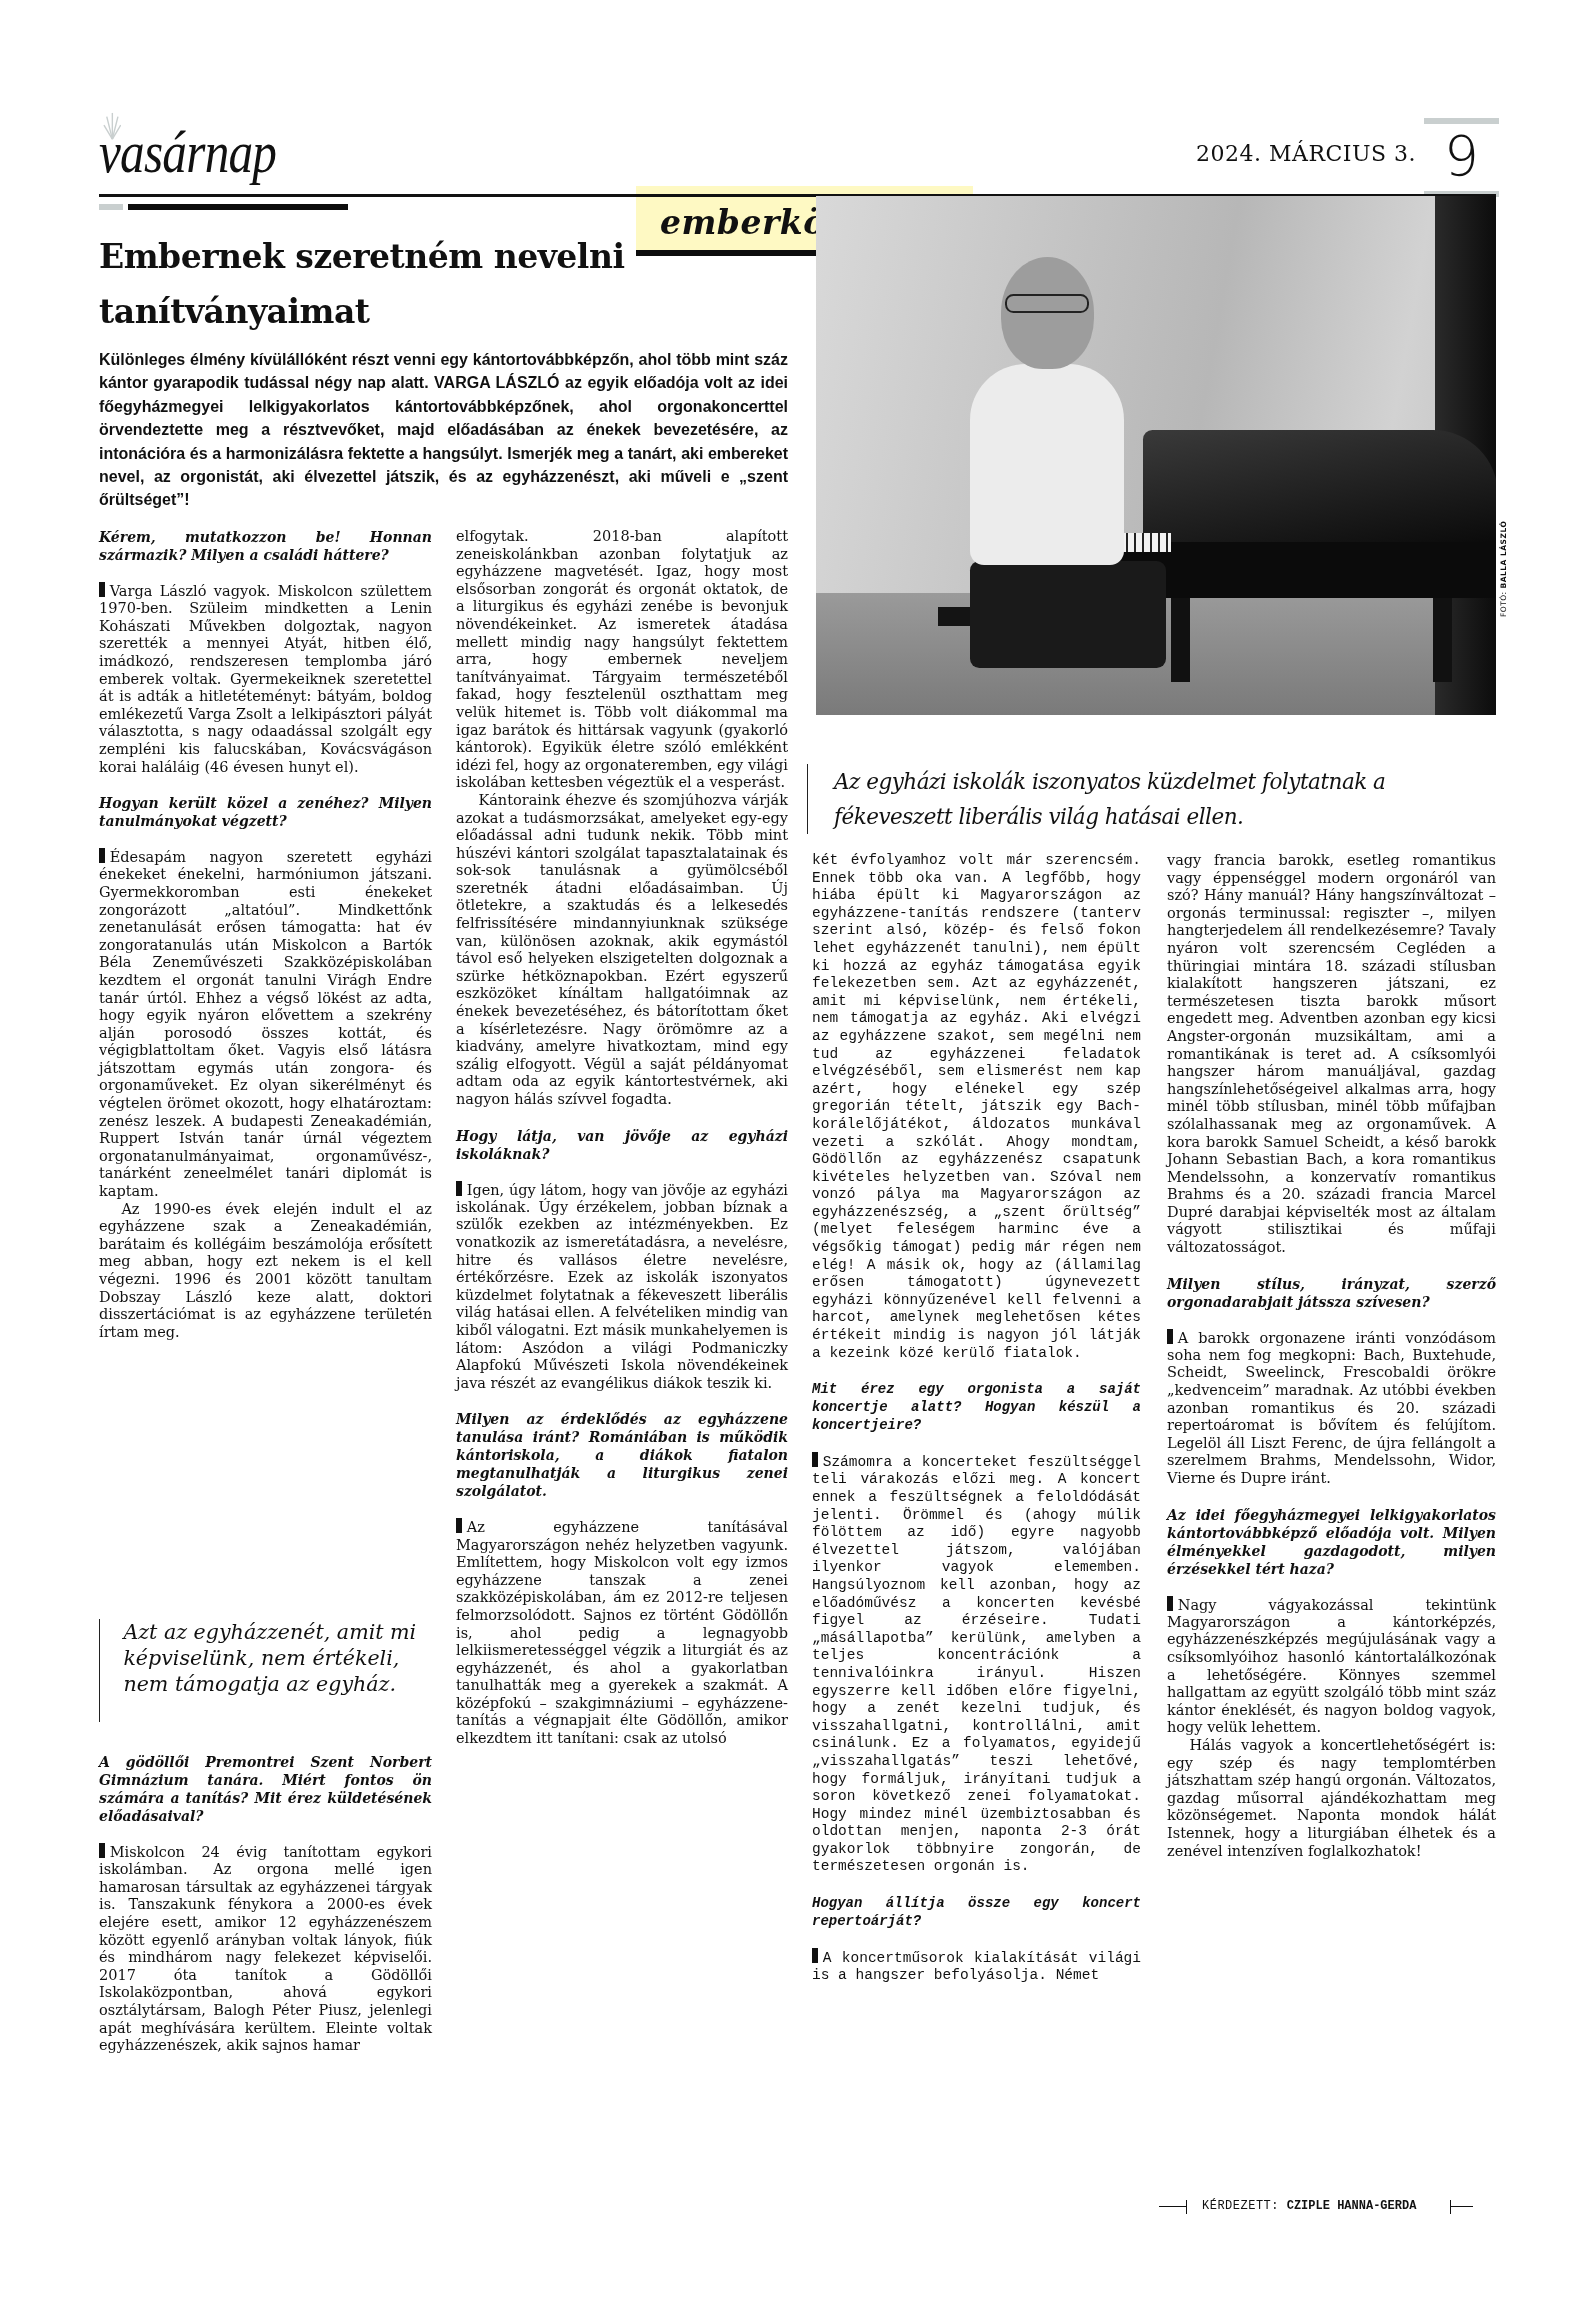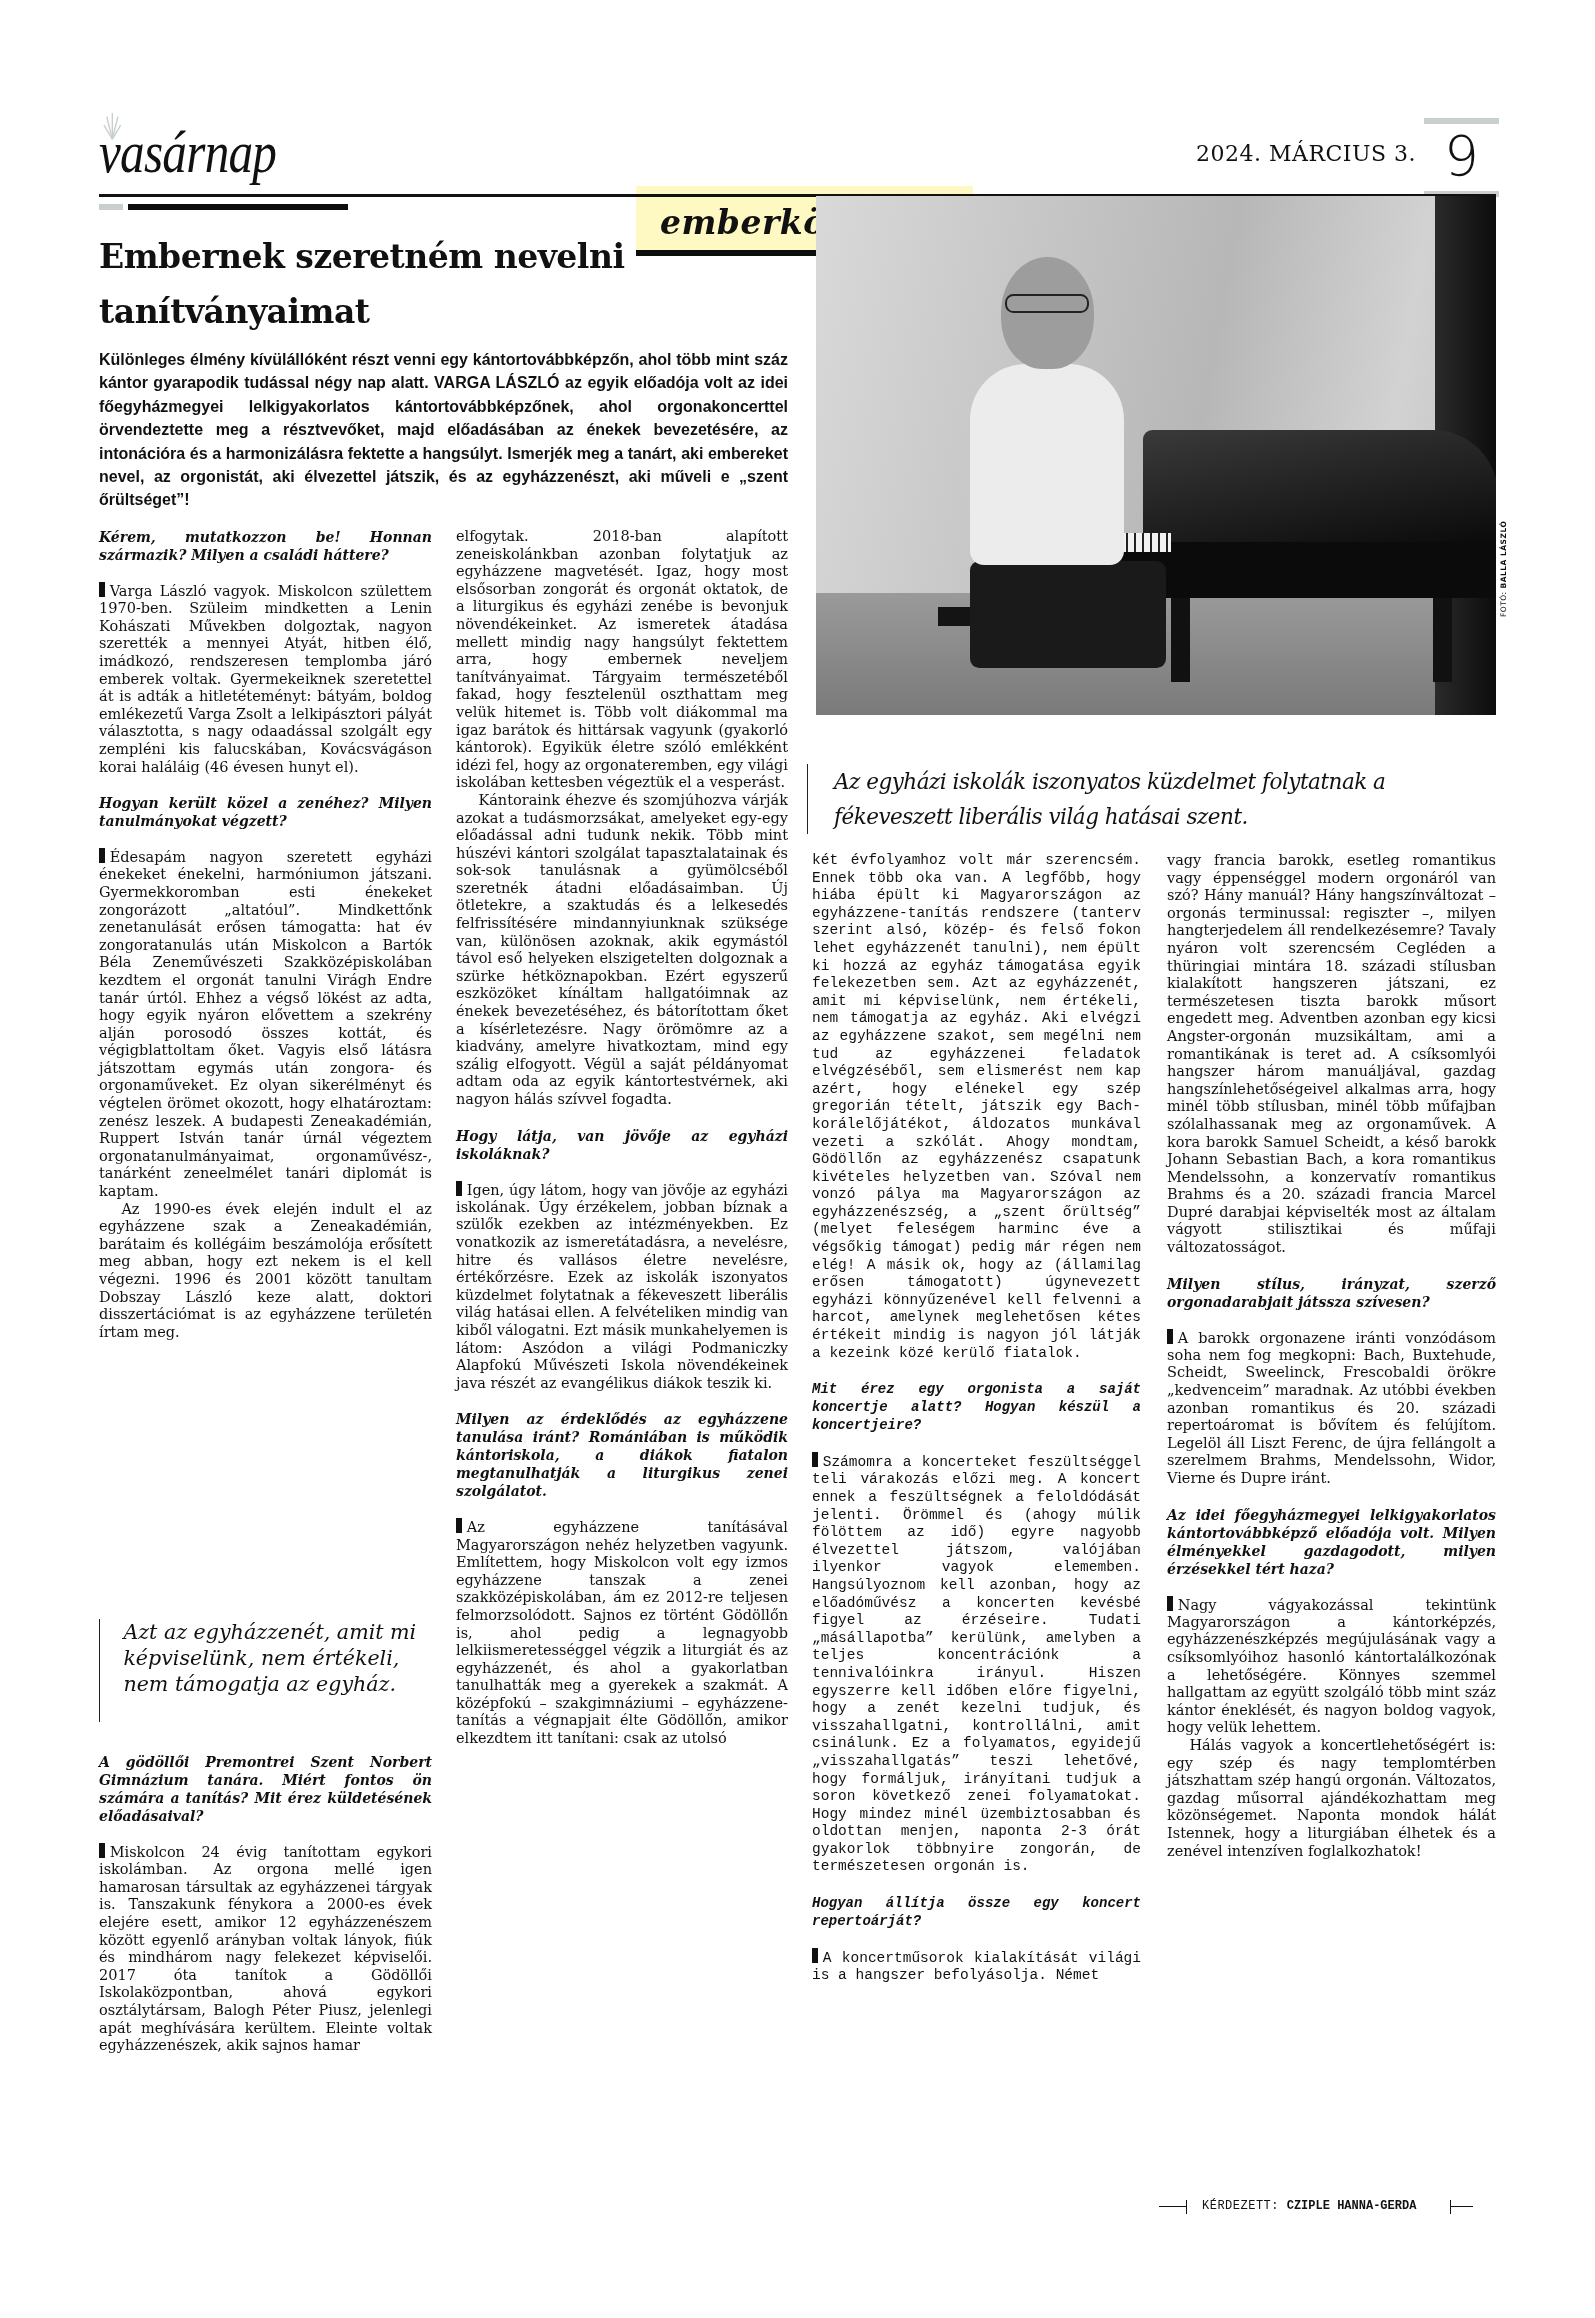--- a/index.html
+++ b/index.html
@@ -112,21 +112,21 @@
   <div class="man-legs"></div>
   <div class="man-shirt"></div>
   <div class="man-head"></div>
   <div class="man-glasses"></div>
 </figure>
 <div class="photo-credit">
   <span>FOTÓ:</span>
   <b>BALLA LÁSZLÓ</b>
 </div>
 
-<blockquote class="pull2" style="margin:0;">Az egyházi iskolák iszonyatos küzdelmet folytatnak a fékeveszett liberális világ hatásai szent.</blockquote>
+<blockquote class="pull2" style="margin:0;">Az egyházi iskolák iszonyatos küzdelmet folytatnak a fékeveszett liberális világ hatásai ellen.</blockquote>
 
 <div class="col col1">
   <p class="q">Kérem, mutatkozzon be! Honnan származik? Milyen a családi háttere?</p>
   <p class="a"><span class="marker"></span><span>Varga László vagyok. Miskolcon születtem 1970-ben. Szüleim mindketten a Lenin Kohászati Művekben dolgoztak, nagyon szerették a mennyei Atyát, hitben élő, imádkozó, rendszeresen templomba járó emberek voltak. Gyermekeiknek szeretettel át is adták a hitletéteményt: bátyám, boldog emlékezetű Varga Zsolt a lelkipásztori pályát választotta, s nagy odaadással szolgált egy zempléni kis falucskában, Kovácsvágáson korai haláláig (46 évesen hunyt el).</span></p>
   <div class="gap"></div>
   <p class="q">Hogyan került közel a zenéhez? Milyen tanulmányokat végzett?</p>
   <p class="a"><span class="marker"></span><span>Édesapám nagyon szeretett egyházi énekeket énekelni, harmóniumon játszani. Gyermekkoromban esti énekeket zongorázott „altatóul”. Mindkettőnk zenetanulását erősen támogatta: hat év zongoratanulás után Miskolcon a Bartók Béla Zeneművészeti Szakközépiskolában kezdtem el orgonát tanulni Virágh Endre tanár úrtól. Ehhez a végső lökést az adta, hogy egyik nyáron elővettem a szekrény alján porosodó összes kottát, és végigblattoltam őket. Vagyis első látásra játszottam egymás után zongora- és orgonaműveket. Ez olyan sikerélményt és végtelen örömet okozott, hogy elhatároztam: zenész leszek. A budapesti Zeneakadémián, Ruppert István tanár úrnál végeztem orgonatanulmányaimat, orgonaművész-, tanárként zeneelmélet tanári diplomát is kaptam.</span></p>
   <p class="a indent">Az 1990-es évek elején indult el az egyházzene szak a Zeneakadémián, barátaim és kollégáim beszámolója erősített meg abban, hogy ezt nekem is el kell végezni. 1996 és 2001 között tanultam Dobszay László keze alatt, doktori disszertációmat is az egyházzene területén írtam meg.</p>
 </div>
 

